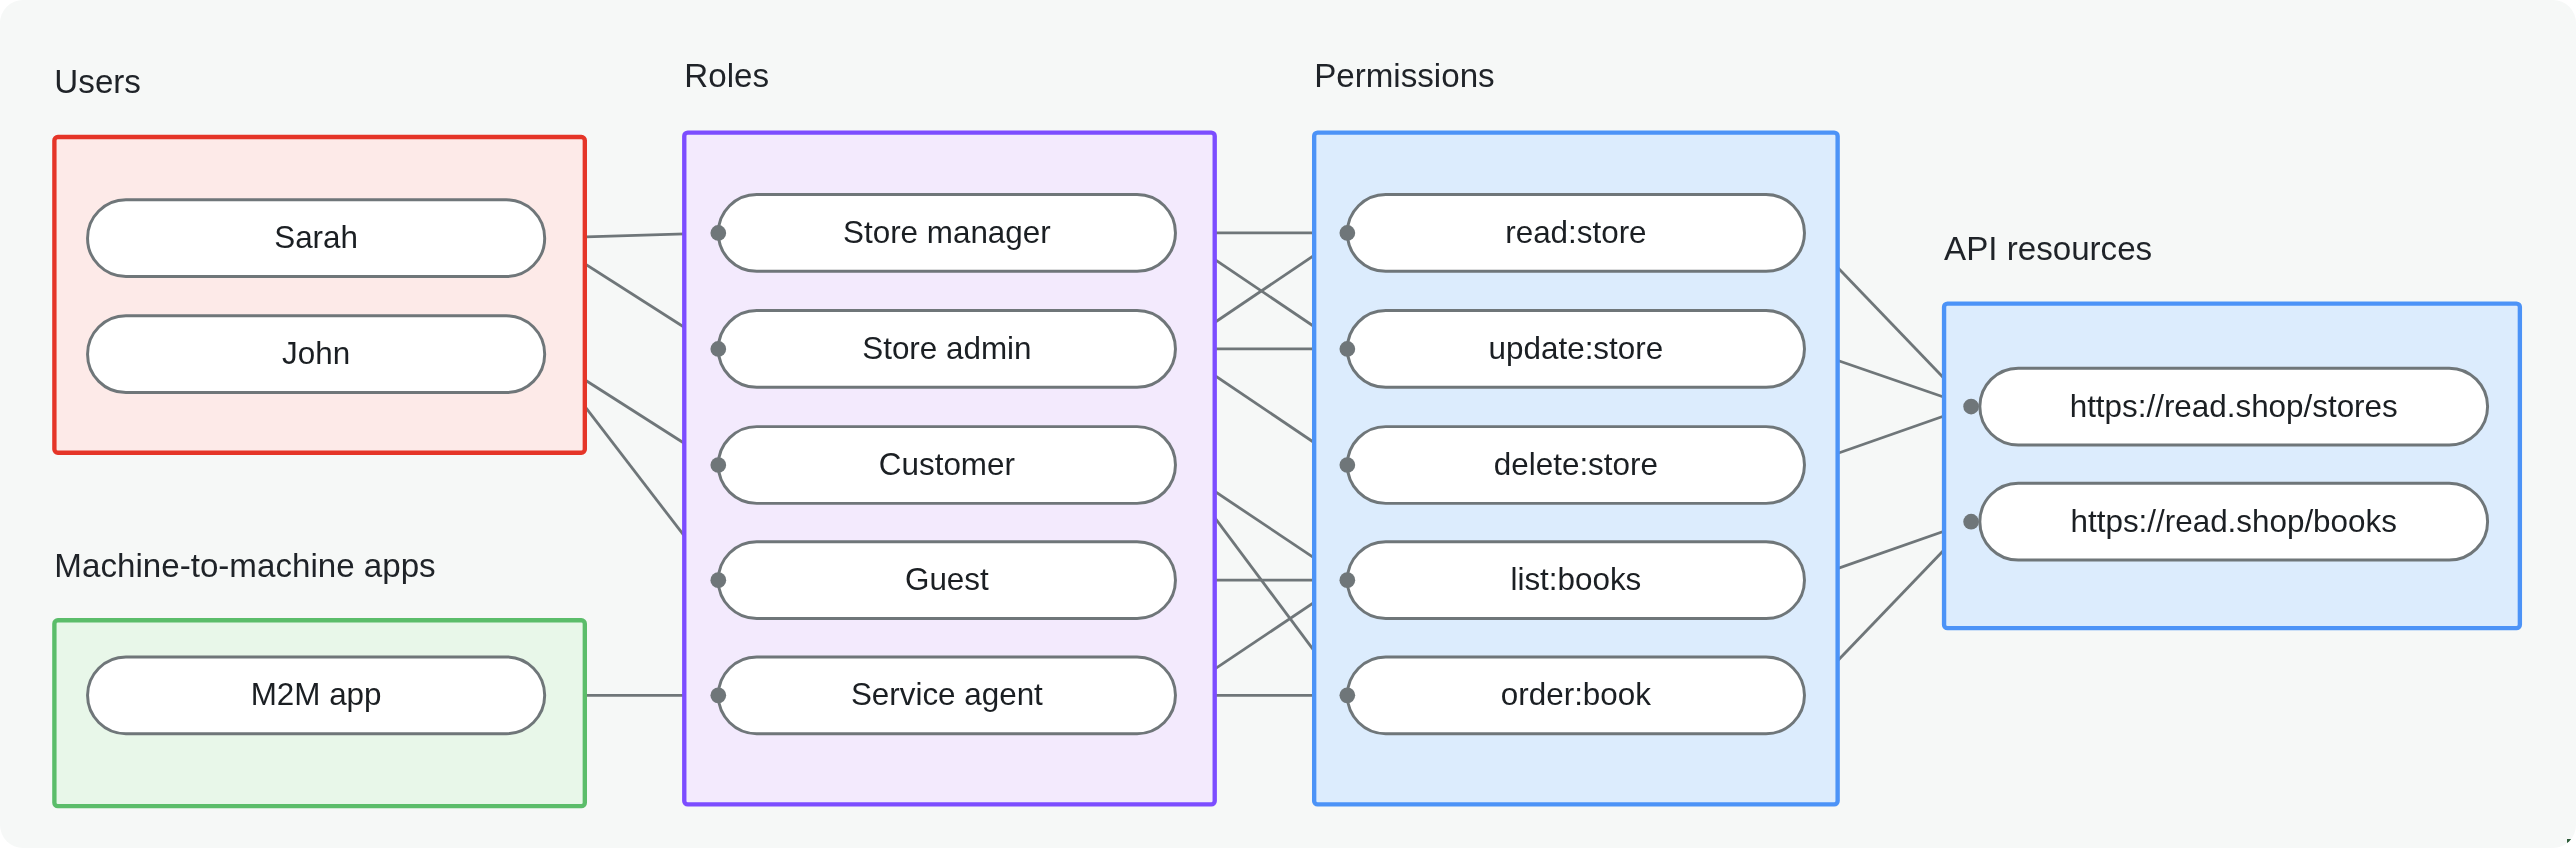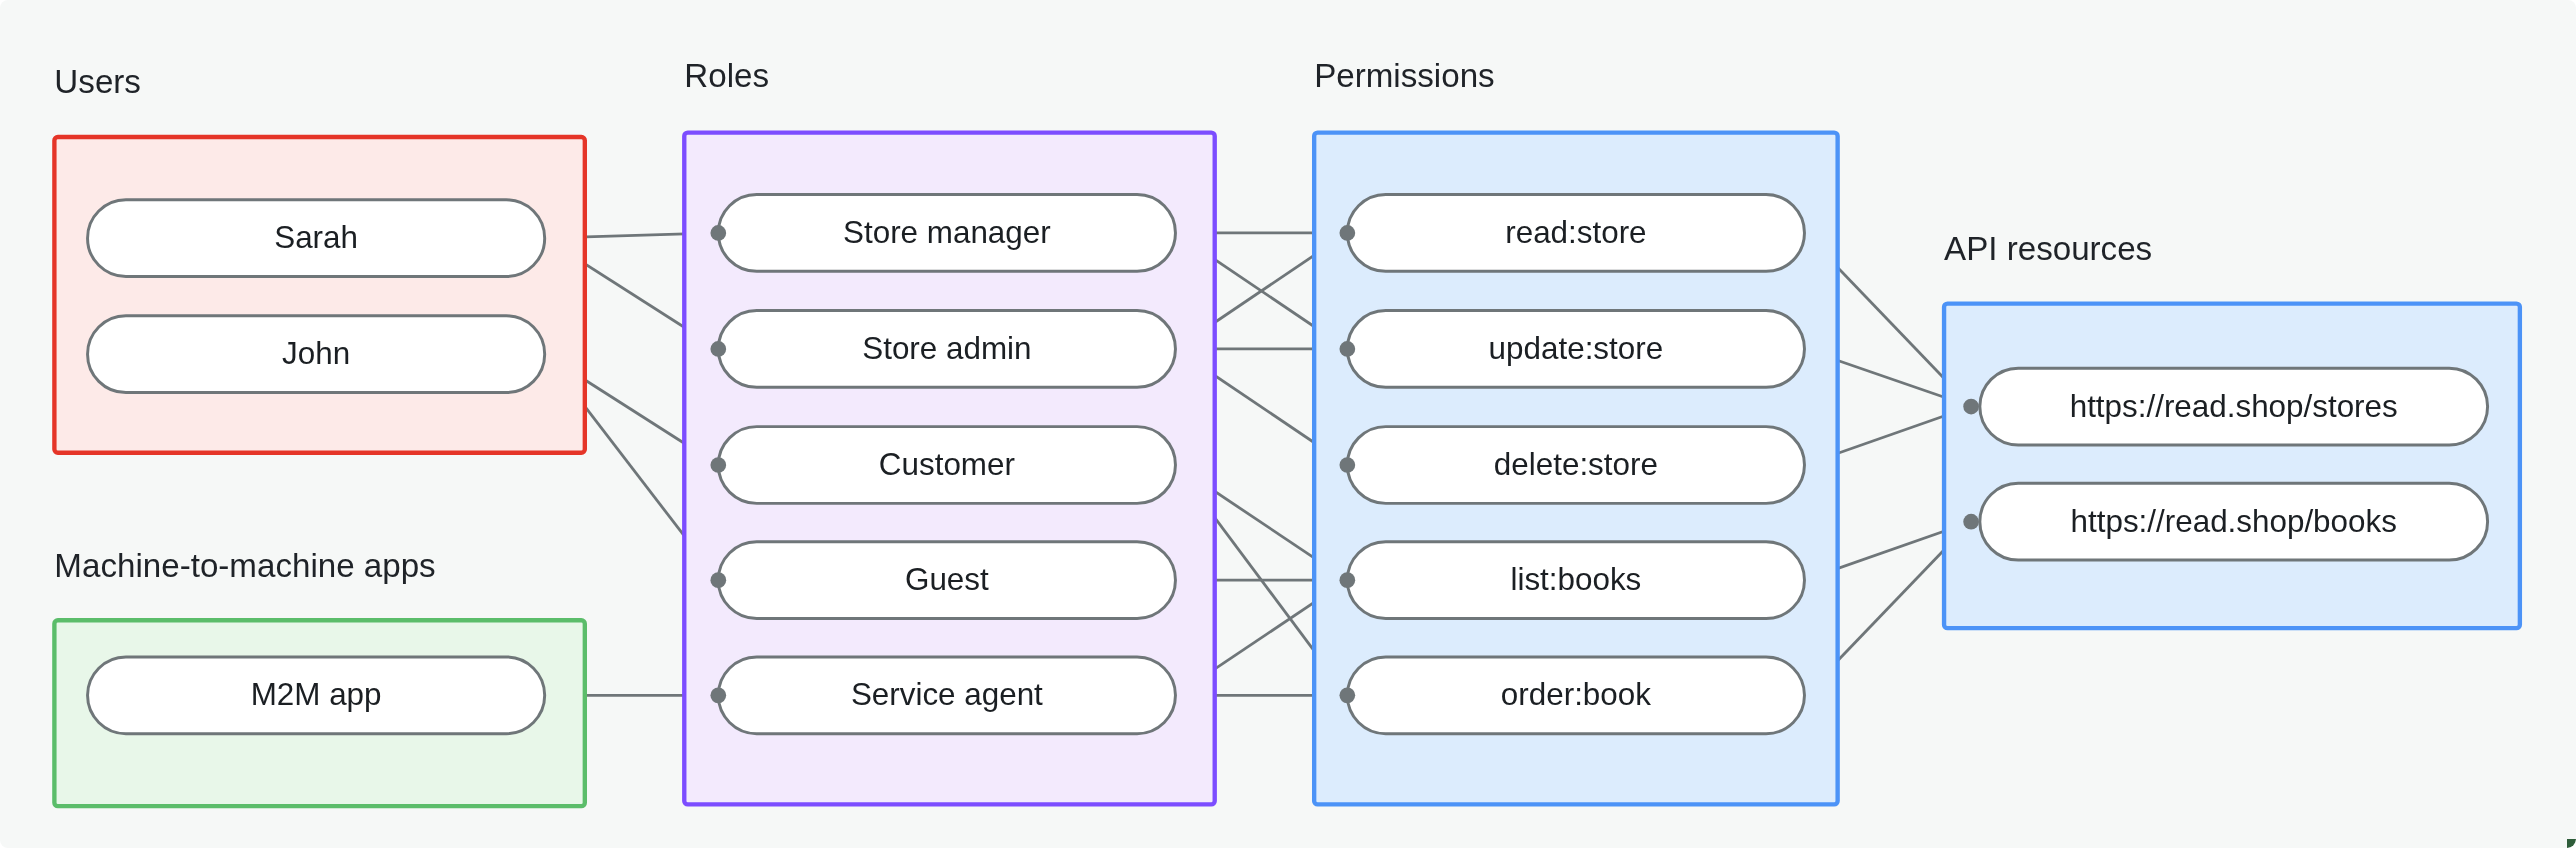--- a/index.html
+++ b/index.html
@@ -5,21 +5,21 @@
   html, body {
     margin: 0;
     padding: 0;
     background: #ffffff;
   }
   #canvas {
     position: relative;
     width: 2576px;
     height: 848px;
     background: #f6f8f7;
-    border-radius: 8px;
+    border-radius: 23px;
     overflow: hidden;
     font-family: "Liberation Sans", "DejaVu Sans", sans-serif;
   }
   #diagram-svg {
     position: absolute;
     inset: 0;
     width: 2576px;
     height: 848px;
     display: block;
   }

